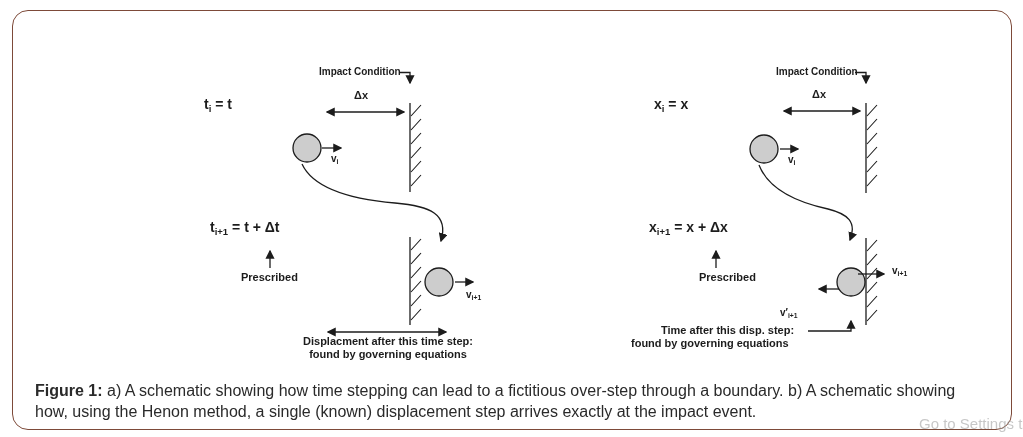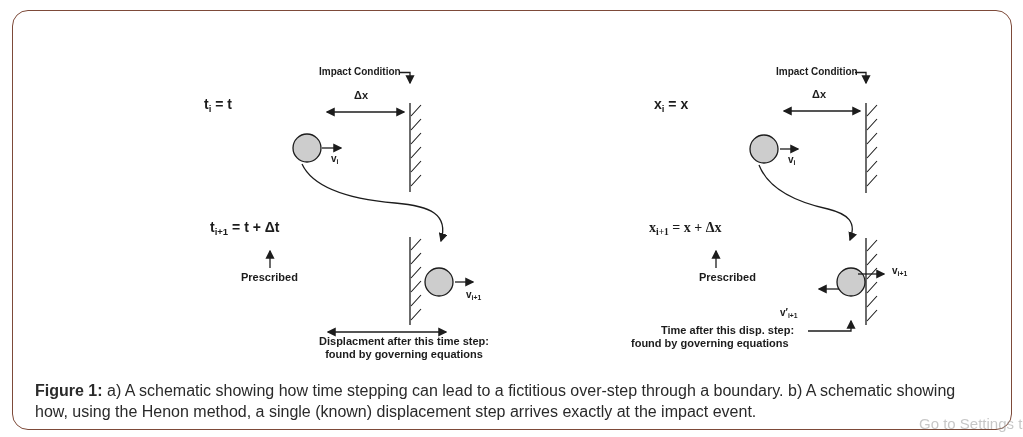--- a/index.html
+++ b/index.html
@@ -9,21 +9,21 @@
   html,body{width:1023px;height:437px;background:var(--bg);overflow:hidden;}
   .stage{position:relative;width:1023px;height:437px;background:var(--bg);font-family:"Liberation Sans",sans-serif;overflow:hidden;}
   .frame{position:absolute;left:12px;top:10px;width:1000px;height:420px;border:1.5px solid var(--frame);border-radius:16px;background:transparent;}
   svg.art{position:absolute;left:0;top:0;}
   svg.art .stroke{stroke:var(--ink);stroke-width:1.3;fill:none;}
   svg.art .hatch{stroke:var(--ink);stroke-width:1.1;fill:none;}
   svg.art .ball{fill:var(--ball);stroke:var(--ink);stroke-width:1.3;}
   .dtext{position:absolute;font-weight:bold;color:var(--ink);white-space:nowrap;line-height:1.1;}
   .t13{font-size:13px;} .t14{font-size:14px;} .t12{font-size:10px;} .t11{font-size:11px;} .t10{font-size:10px;}
   .dtext sub{font-size:0.68em;vertical-align:-0.28em;}
-  .noteA{position:absolute;left:297px;top:335px;width:182px;text-align:center;font-weight:bold;font-size:11px;color:var(--ink);line-height:12.5px;margin-left:16px;}
+  .noteA{position:absolute;left:297px;top:335px;width:182px;text-align:center;font-weight:bold;font-size:11px;color:var(--ink);line-height:12.5px;}
   .caption{position:absolute;left:35px;top:381px;width:952px;font-size:16px;line-height:20.5px;color:var(--cap);}
   .caption b{font-weight:bold;}
   .wm1{position:absolute;left:912px;top:395px;font-size:19.5px;color:var(--wm);opacity:.62;font-weight:normal;white-space:nowrap;}
   .wm2{position:absolute;left:919px;top:415px;font-size:15px;color:var(--wm);opacity:.55;white-space:nowrap;}
 </style>
 </head>
 <body>
 
 <div class="stage">
 
@@ -104,21 +104,21 @@
   </div>
 
 
   <div class="dtext t14" style="left:654px;top:97px;"><span>x</span><sub>i</sub><span> = x</span></div>
 
   <div class="dtext t10" style="left:776px;top:66px;">Impact Condition</div>
   <div class="dtext t11" style="left:812px;top:88px;">Δx</div>
 
   <div class="dtext t12" style="left:788px;top:154px;"><span>v</span><sub>i</sub></div>
 
-  <div class="dtext t14" style="left:649px;top:220px;font-family:Liberation Serif, serif;"><span>x</span><sub>i+1</sub><span> = x + Δx</span></div>
+  <div class="dtext t14" style="left:649px;top:220px;"><span>x</span><sub>i+1</sub><span> = x + Δx</span></div>
 
   <div class="dtext t11" style="left:699px;top:271px;">Prescribed</div>
 
   <div class="dtext t12" style="left:892px;top:265px;"><span>v</span><sub>i+1</sub></div>
 
   <div class="dtext t12" style="left:780px;top:279px;margin-top:28px;"><span>v′</span><sub>i+1</sub></div>
 
   <div class="dtext t11" style="left:661px;top:324px;">Time after this disp. step:</div>
   <div class="dtext t11" style="left:631px;top:337px;">found by governing equations</div>
 

